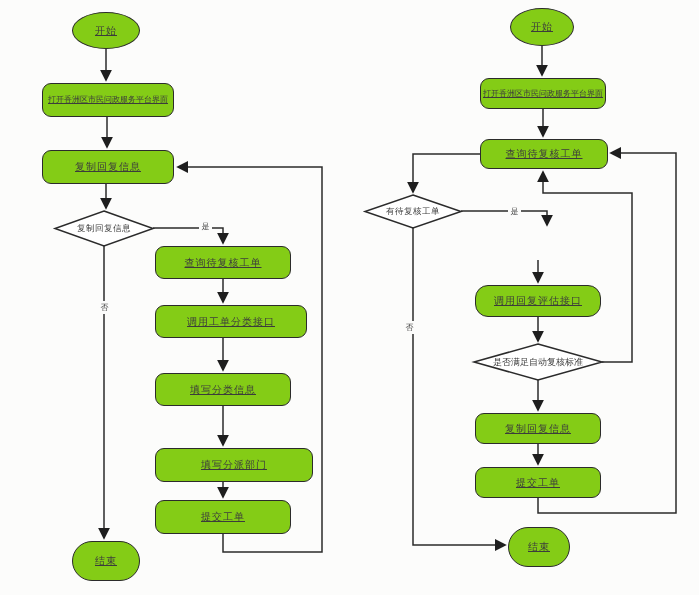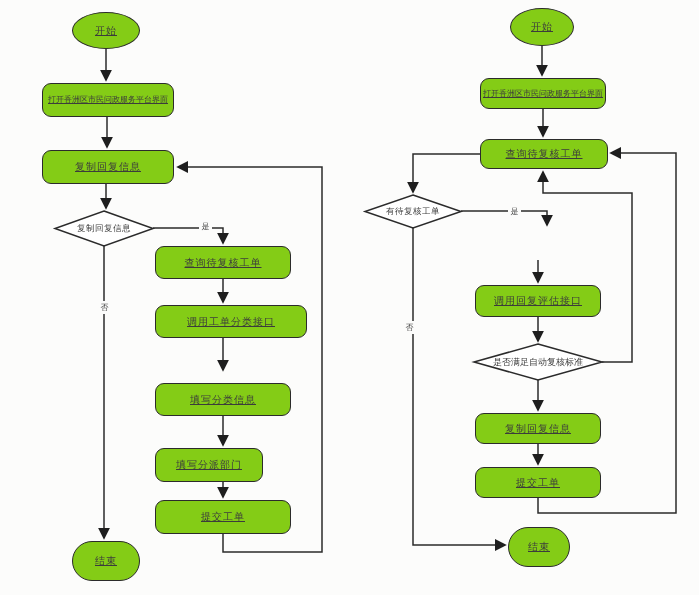--- a/index.html
+++ b/index.html
@@ -71,41 +71,41 @@
   <div class="node small-text" style="left:42px;top:83px;width:132px;height:34px;">打开香洲区市民问政服务平台界面</div>
 
   <div class="node" style="left:42px;top:150px;width:132px;height:34px;">复制回复信息</div>
 
   <div class="diamond-label" style="left:55px;top:211px;width:98px;height:35px;">复制回复信息</div>
 
   <div class="node" style="left:155px;top:246px;width:136px;height:33px;">查询待复核工单</div>
 
   <div class="node" style="left:155px;top:305px;width:152px;height:33px;">调用工单分类接口</div>
 
-  <div class="node" style="left:155px;top:373px;width:136px;height:33px;margin-top:10px;">填写分类信息</div>
+  <div class="node" style="left:155px;top:373px;width:136px;height:33px;">填写分类信息</div>
 
-  <div class="node" style="left:155px;top:448px;width:108px;height:34px;">填写分派部门</div>
+  <div class="node" style="left:155px;top:448px;width:158px;height:34px;">填写分派部门</div>
 
   <div class="node" style="left:155px;top:500px;width:136px;height:34px;">提交工单</div>
 
   <div class="node terminator-stadium" style="left:72px;top:541px;width:68px;height:40px;">结束</div>
 
   <div class="edge-label" style="left:199px;top:220px;">是</div>
   <div class="edge-label" style="left:98px;top:301px;">否</div>
 
   <div class="node terminator-ellipse" style="left:510px;top:8px;width:64px;height:38px;">开始</div>
 
   <div class="node small-text" style="left:480px;top:78px;width:126px;height:31px;">打开香洲区市民问政服务平台界面</div>
 
   <div class="node" style="left:480px;top:139px;width:128px;height:30px;">查询待复核工单</div>
 
   <div class="diamond-label" style="left:365px;top:195px;width:96px;height:33px;">有待复核工单</div>
 
 
-  <div class="node" style="left:475px;top:285px;width:126px;height:32px;">调用回复评估接口</div>
+  <div class="node" style="left:475px;top:285px;width:126px;height:32px;border-radius:13px;">调用回复评估接口</div>
 
   <div class="diamond-label" style="left:474px;top:344px;width:128px;height:36px;font-size:9px;letter-spacing:0;">是否满足自动复核标准</div>
 
   <div class="node" style="left:475px;top:413px;width:126px;height:31px;">复制回复信息</div>
 
   <div class="node" style="left:475px;top:467px;width:126px;height:31px;">提交工单</div>
 
   <div class="node terminator-stadium" style="left:508px;top:527px;width:62px;height:40px;">结束</div>
 
   <div class="edge-label" style="left:508px;top:205px;">是</div>

